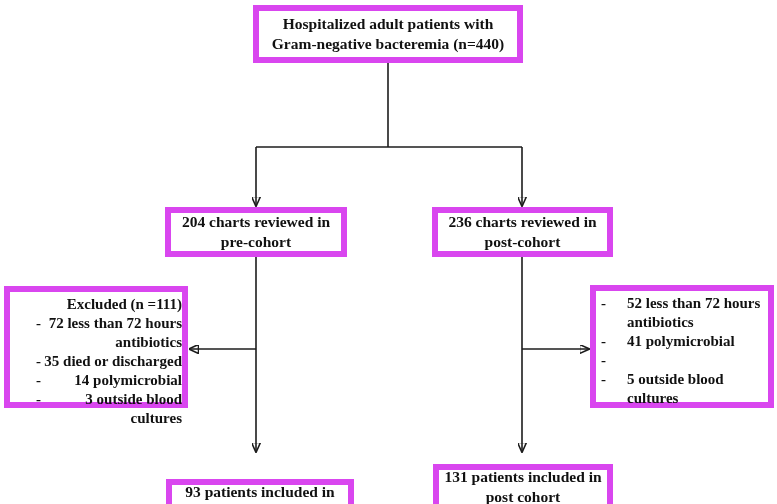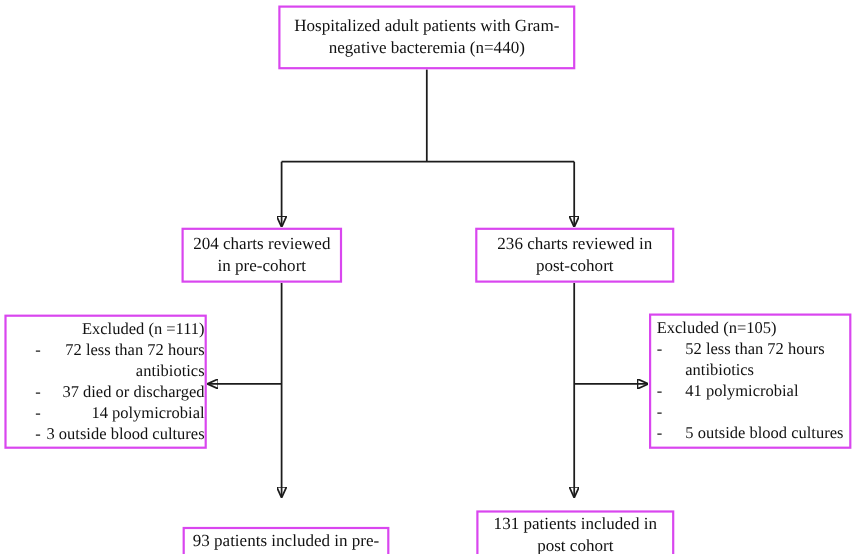--- a/index.html
+++ b/index.html
@@ -24,22 +24,23 @@
     height: 504px;
   }
   .connectors path {
     stroke: #1c1c1c;
     stroke-width: 1.6;
     fill: none;
   }
   .box {
     position: absolute;
     box-sizing: border-box;
-    border: 2px solid #d946ef;
+    border: 6px solid #d946ef;
     background: #ffffff;
+    font-weight: bold;
   }
   .box.center {
     display: flex;
     align-items: center;
     justify-content: center;
     text-align: center;
     font-size: 15.5px;
     line-height: 20px;
     padding: 2px 4px;
   }
@@ -80,50 +81,49 @@
     <path d="M256,257 L256,451" marker-end="url(#arrowhead)"></path>
     <path d="M522,257 L522,451" marker-end="url(#arrowhead)"></path>
     <path d="M256,349 L190,349" marker-end="url(#arrowhead)"></path>
     <path d="M522,349 L588,349" marker-end="url(#arrowhead)"></path>
   </svg>
 
   <div class="box center" style="left:253px; top:5px; width:270px; height:58px;">
     <span>Hospitalized adult patients with Gram-negative bacteremia (n=440)</span>
   </div>
 
-  <div class="box center" style="left:165px; top:207px; width:146px; height:50px;">
+  <div class="box center" style="left:165px; top:207px; width:182px; height:50px;">
     <span>204 charts reviewed in pre-cohort</span>
   </div>
 
   <div class="box center" style="left:432px; top:207px; width:181px; height:50px;">
     <span>236 charts reviewed in post-cohort</span>
   </div>
 
   <div class="box excl" style="left:4px; top:286px; width:184px; height:122px;text-align:right;">
     <div class="excl-title">Excluded (n =111)</div>
     <div class="excl-item">
       <span class="dash">-</span>
       <span class="itxt">72 less than 72 hours antibiotics</span>
     </div>
     <div class="excl-item">
       <span class="dash">-</span>
-      <span class="itxt">37 died or discharged</span>
+      <span class="itxt">35 died or discharged</span>
     </div>
     <div class="excl-item">
       <span class="dash">-</span>
       <span class="itxt">14 polymicrobial</span>
     </div>
     <div class="excl-item">
       <span class="dash">-</span>
       <span class="itxt">3 outside blood cultures</span>
     </div>
   </div>
 
   <div class="box excl" style="left:590px; top:285px; width:184px; height:123px;">
-    <div class="excl-title">Excluded (n=105)</div>
     <div class="excl-item">
       <span class="dash">-</span>
       <span class="itxt">52 less than 72 hours antibiotics</span>
     </div>
     <div class="excl-item">
       <span class="dash">-</span>
       <span class="itxt">41 polymicrobial</span>
     </div>
     <div class="excl-item">
       <span class="dash">-</span>

